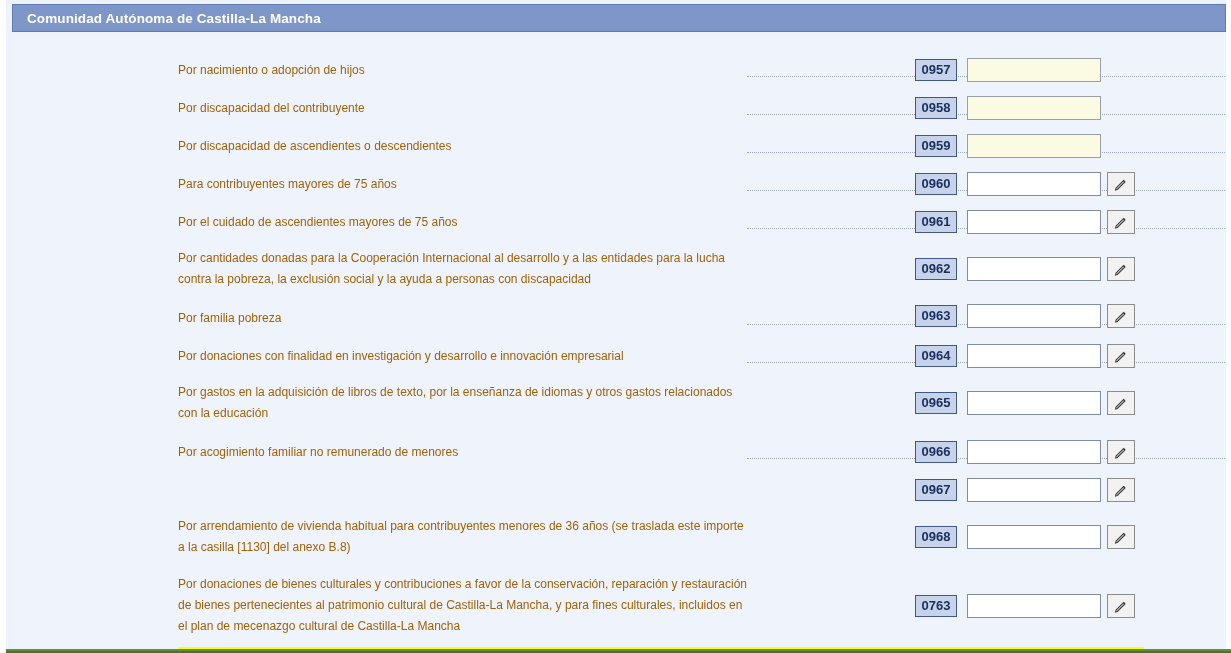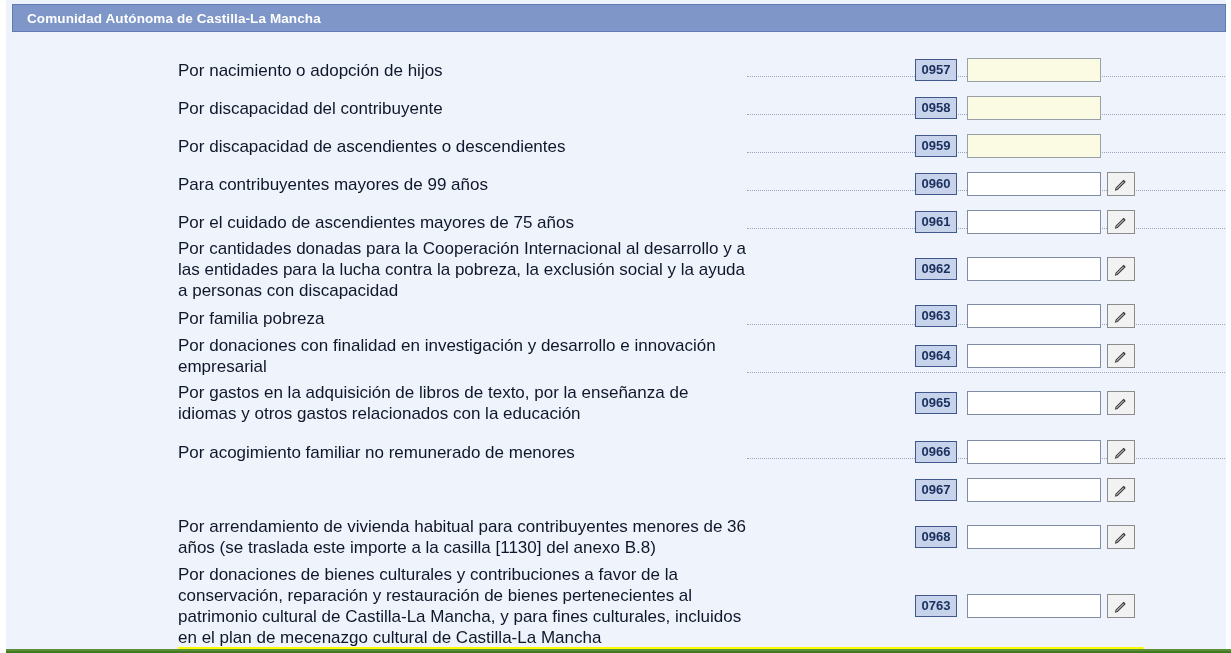--- a/index.html
+++ b/index.html
@@ -63,22 +63,22 @@
     align-items: flex-start;
     box-sizing: border-box;
   }
   .row .label-wrap {
     position: relative;
     width: 735px;
     padding-left: 166px;
     box-sizing: border-box;
   }
   .row .label {
-    font-size: 17px;
-    color: #0f172a;
+    font-size: 12px;
+    color: #a16207;
     line-height: 21px;
     display: block;
     position: relative;
   }
   .row.one-line .label::after {
     content: "";
     position: absolute;
     left: 100%;
     bottom: 4px;
     width: 600px;
@@ -223,21 +223,21 @@
                   <path d="M3 12.2 L10.6 4.6 L11.9 5.9 L4.3 13.5 L2.6 13.9 Z" fill="none" stroke="#3a3a3a" stroke-width="1.1"></path>
                   <path d="M10.6 4.6 L11.9 5.9" stroke="#3a3a3a" stroke-width="1.1"></path>
                 </svg>
               </div>
             </div>
           </div>
         </div>
         <div class="row one-line" style="position: absolute; left: 0px; width: 1214px; top: 132px; height: 36px;">
           <div class="row-inner" style="height: 36px;">
             <div class="label-wrap">
-              <span class="label">Para contribuyentes mayores de 99 años</span>
+              <span class="label">Para contribuyentes mayores de 75 años</span>
             </div>
             <div class="ctrl-group" style="position: absolute; left: 903px; top: 6px;">
               <div class="code">0960</div>
               <div class="field"></div>
               <div class="pencil">
                 <svg width="16" height="16" viewBox="0 0 16 16">
                   <path d="M3 12.2 L10.6 4.6 L11.9 5.9 L4.3 13.5 L2.6 13.9 Z" fill="none" stroke="#3a3a3a" stroke-width="1.1"></path>
                   <path d="M10.6 4.6 L11.9 5.9" stroke="#3a3a3a" stroke-width="1.1"></path>
                 </svg>
               </div>

